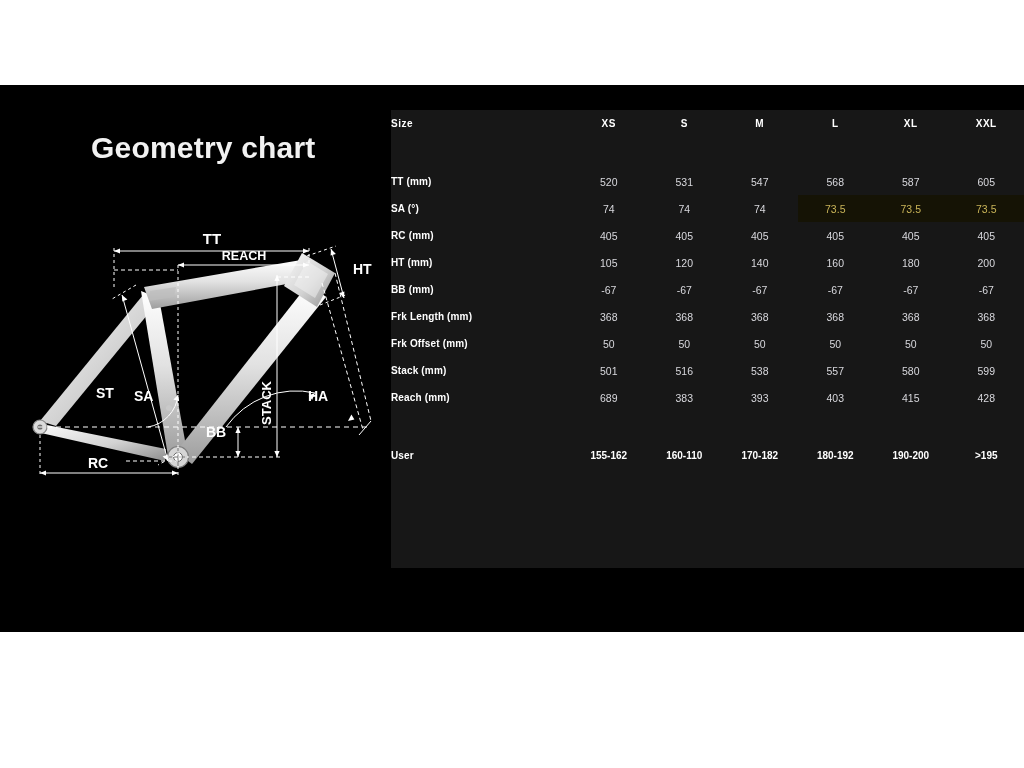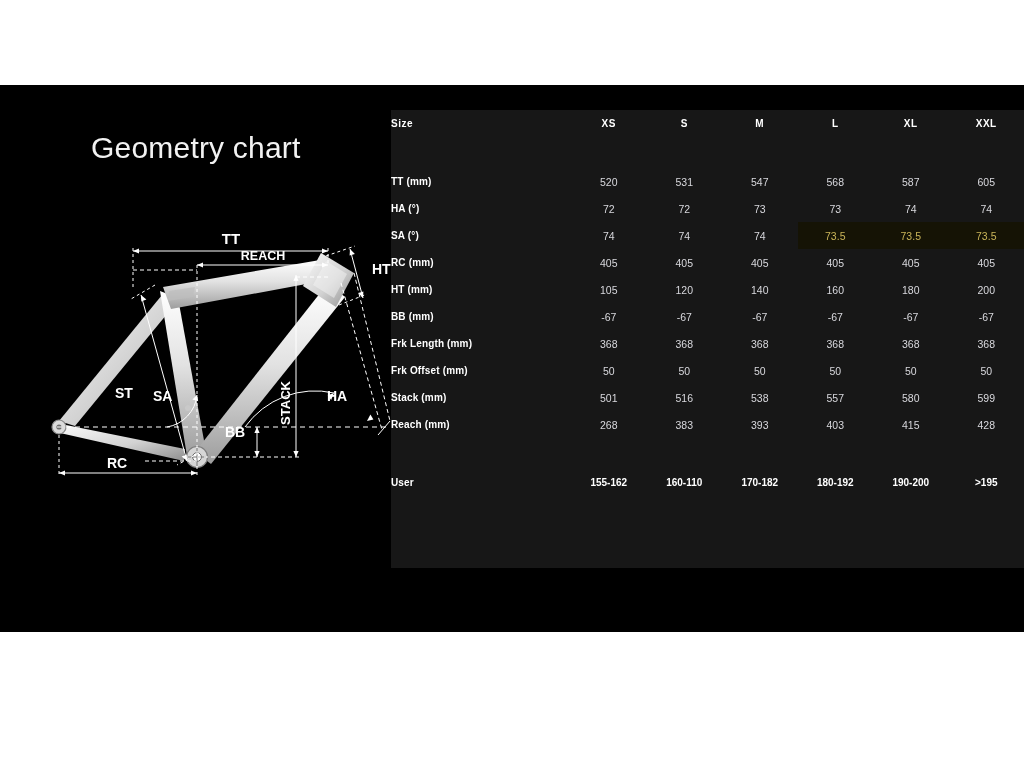--- a/index.html
+++ b/index.html
@@ -3,24 +3,24 @@
 <meta charset="utf-8">
 <style>
   html,body{margin:0;padding:0;background:#ffffff;}
   body{width:1024px;height:768px;position:relative;overflow:hidden;
        font-family:"Liberation Sans","DejaVu Sans",sans-serif;}
 
   
   #slide{position:absolute;left:0;top:85px;width:1024px;height:547px;background:#000000;}
 
   
-  #title{position:absolute;left:91px;top:48px;font-size:30px;font-weight:400;
+  #title{position:absolute;left:91px;top:48px;font-size:30px;font-weight:700;
          color:#f2f2f2;letter-spacing:.2px;line-height:1;white-space:nowrap;}
 
-  #diagram{position:absolute;left:45px;top:140px;width:350px;height:270px;}
+  #diagram{position:absolute;left:26px;top:140px;width:350px;height:270px;}
   #diagram svg{display:block;}
 
   
   #panel{position:absolute;left:391px;top:25px;width:633px;height:458px;
          background:#171717;}
 
   table#geo{border-collapse:collapse;width:100%;table-layout:fixed;
             font-size:10.5px;}
   table#geo td{padding:0;vertical-align:middle;}
 
@@ -192,29 +192,20 @@
           <tr class="datarow">
             <td class="lbl">TT (mm)</td>
             <td class="val">520</td>
             <td class="val">531</td>
             <td class="val">547</td>
             <td class="val">568</td>
             <td class="val">587</td>
             <td class="val">605</td>
           </tr>
           <tr class="datarow">
-            <td class="lbl">HA (°)</td>
-            <td class="val">72</td>
-            <td class="val">72</td>
-            <td class="val">73</td>
-            <td class="val">73</td>
-            <td class="val">74</td>
-            <td class="val">74</td>
-          </tr>
-          <tr class="datarow">
             <td class="lbl">SA (°)</td>
             <td class="val">74</td>
             <td class="val">74</td>
             <td class="val">74</td>
             <td class="val hl">73.5</td>
             <td class="val hl">73.5</td>
             <td class="val hl">73.5</td>
           </tr>
           <tr class="datarow">
             <td class="lbl">RC (mm)</td>
@@ -265,21 +256,21 @@
             <td class="lbl">Stack (mm)</td>
             <td class="val">501</td>
             <td class="val">516</td>
             <td class="val">538</td>
             <td class="val">557</td>
             <td class="val">580</td>
             <td class="val">599</td>
           </tr>
           <tr class="datarow">
             <td class="lbl">Reach (mm)</td>
-            <td class="val">268</td>
+            <td class="val">689</td>
             <td class="val">383</td>
             <td class="val">393</td>
             <td class="val">403</td>
             <td class="val">415</td>
             <td class="val">428</td>
           </tr>
         </tbody>
 
       <tbody>
         <tr class="gaprow">

